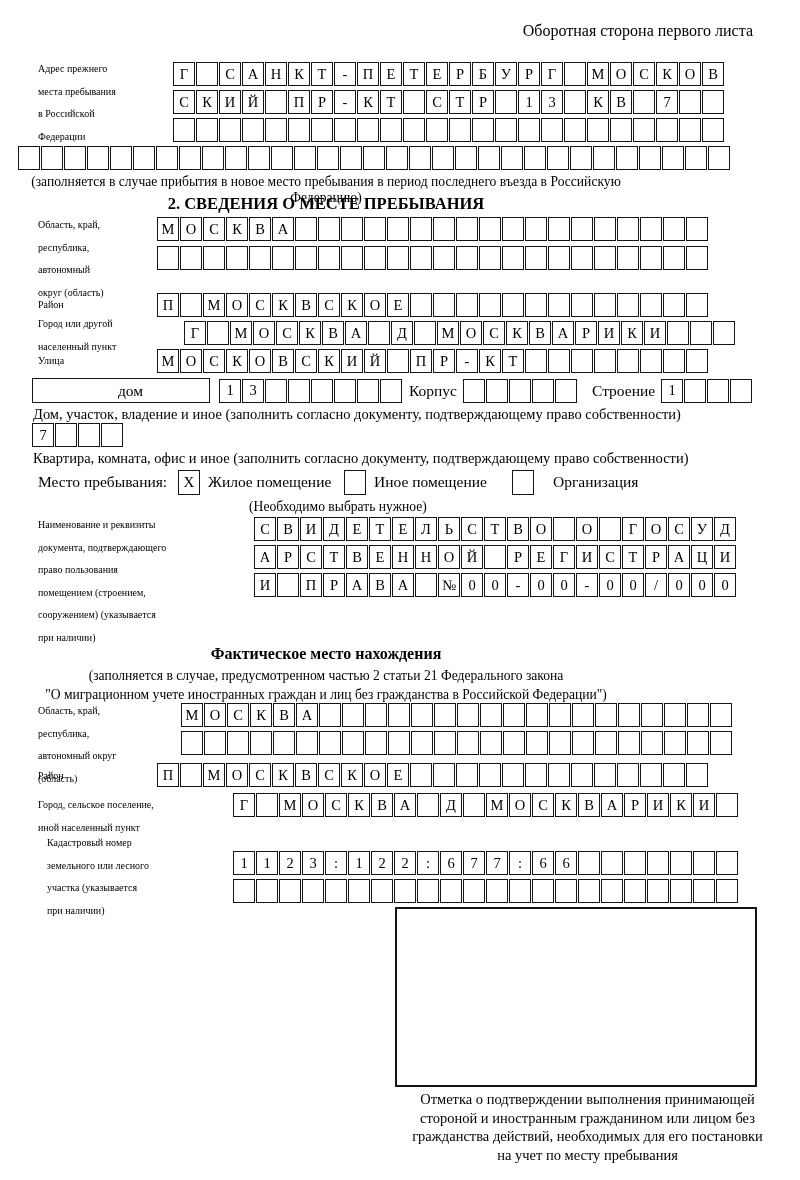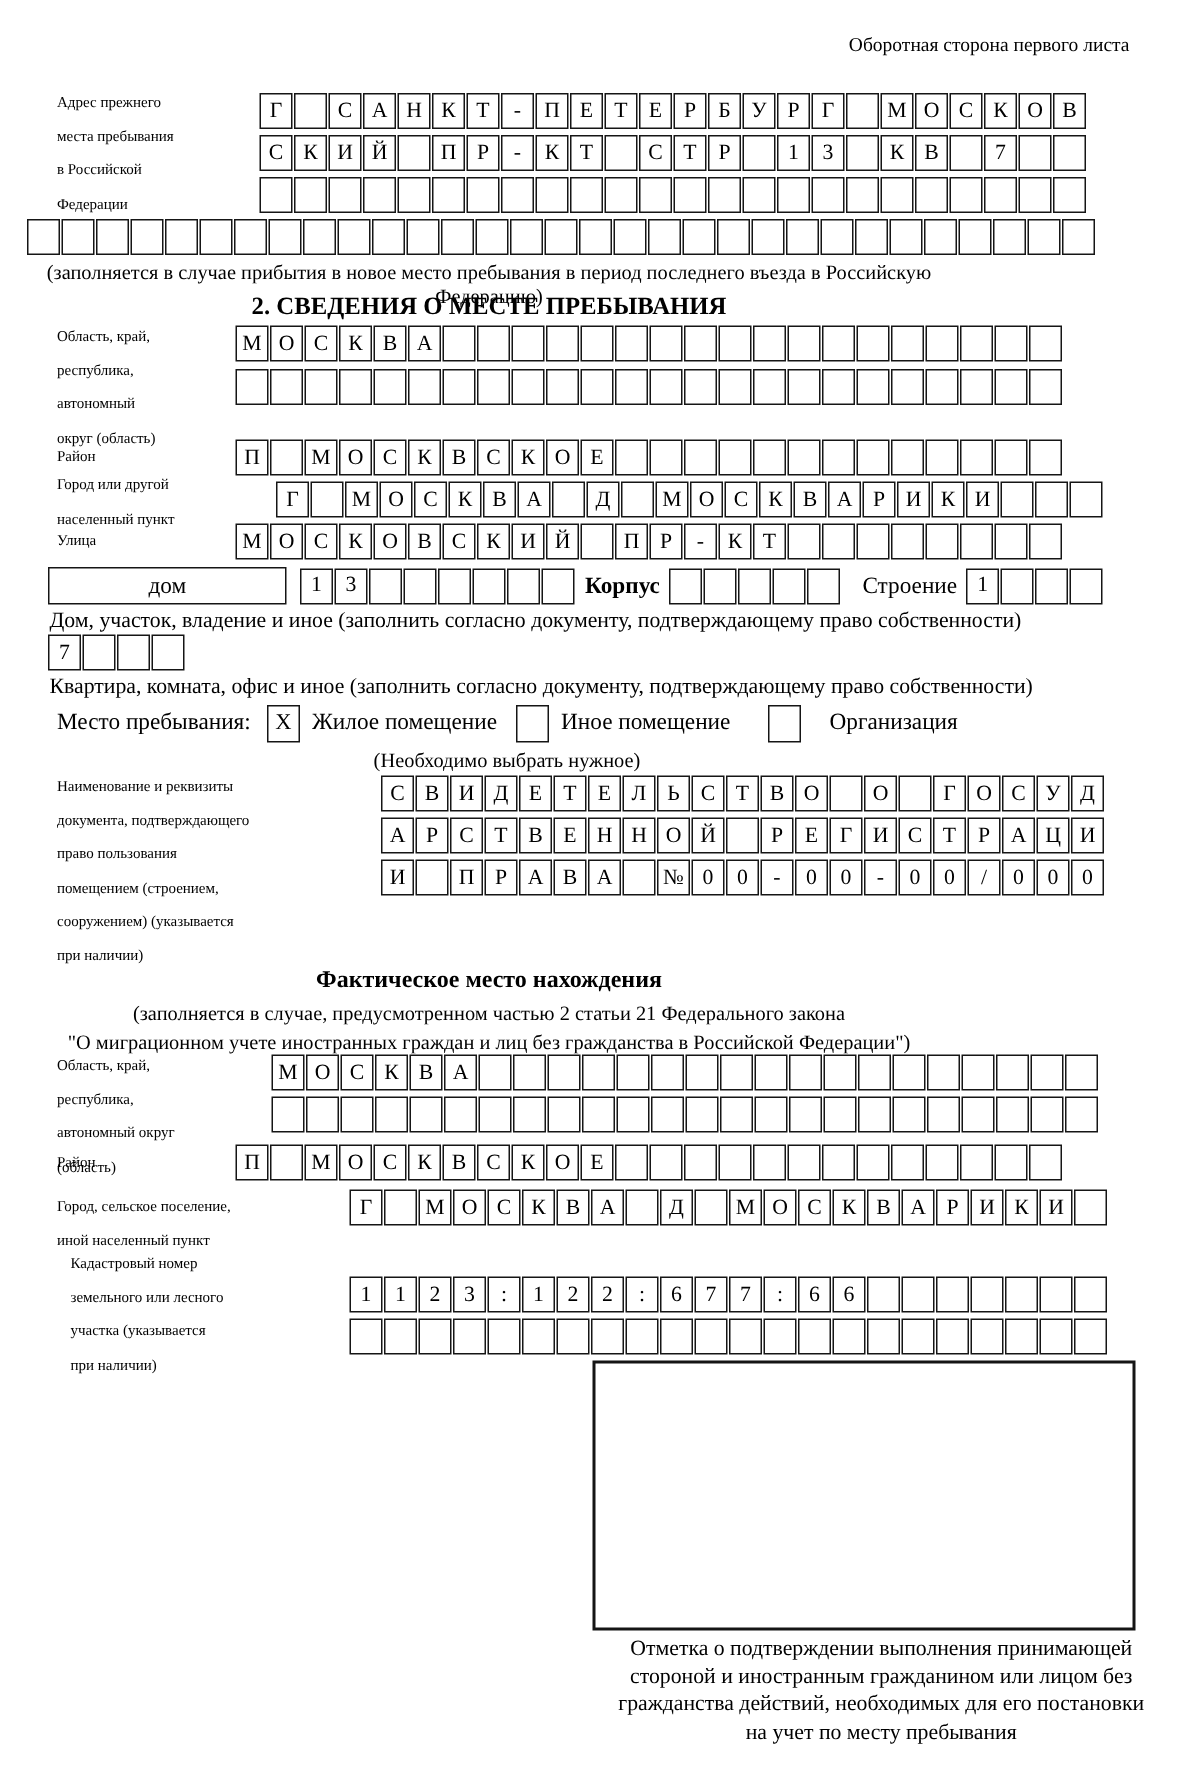--- a/index.html
+++ b/index.html
@@ -18,39 +18,39 @@
   .cellrow { position:absolute; display:flex; }
   .cell {
     box-sizing:content-box; width:20px; height:22px;
     border:1.5px solid #151515; margin-right:1px; background:#fff;
     display:flex; align-items:center; justify-content:center;
     font-size:14.5px; line-height:1;
   }
   .wbox {
     box-sizing:content-box; height:23px; border:1.5px solid #151515;
     display:flex; align-items:center; justify-content:center;
-    font-size:15.5px; background:#fff;
+    font-size:15.5px; background:#fff;padding-left:19px;
   }
   .flexline { position:absolute; display:flex; align-items:center; }
   .inlbl { font-size:15.5px; white-space:nowrap; }
   .checkbox {
     box-sizing:content-box; width:20px; height:23px; border:1.5px solid #151515;
     display:flex; align-items:center; justify-content:center;
     font-size:15px; background:#fff;
   }
   .stampbox {
     position:absolute; border:2px solid #151515; background:#fff;
   }
 </style>
 </head>
 <body>
 
 <div class="sheet">
 
-  <div class="abs" style="top:22px; right:47px; font-size:13px;">Оборотная сторона первого листа</div>
+  <div class="abs" style="top:22px; right:47px; font-size:16px;">Оборотная сторона первого листа</div>
 
   <div class="abs label" style="left:38px; top:58px;">Адрес прежнего
 места пребывания
 в Российской
 Федерации</div>
   <div class="cellrow" style="left:173px; top:62px;">
       <span class="cell">Г</span>
       <span class="cell"></span>
       <span class="cell">С</span>
       <span class="cell">А</span>
@@ -311,21 +311,21 @@
     <div style="display:flex;">
         <span class="cell">1</span>
         <span class="cell">3</span>
         <span class="cell"></span>
         <span class="cell"></span>
         <span class="cell"></span>
         <span class="cell"></span>
         <span class="cell"></span>
         <span class="cell"></span>
       </div>
-    <div class="inlbl" style="margin:0 6px;font-weight:bold;">Корпус</div>
+    <div class="inlbl" style="margin:0 6px;">Корпус</div>
     <div style="display:flex;">
         <span class="cell"></span>
         <span class="cell"></span>
         <span class="cell"></span>
         <span class="cell"></span>
         <span class="cell"></span>
       </div>
     <div class="inlbl" style="margin:0 6px 0 14px;">Строение</div>
     <div style="display:flex;">
         <span class="cell">1</span>

